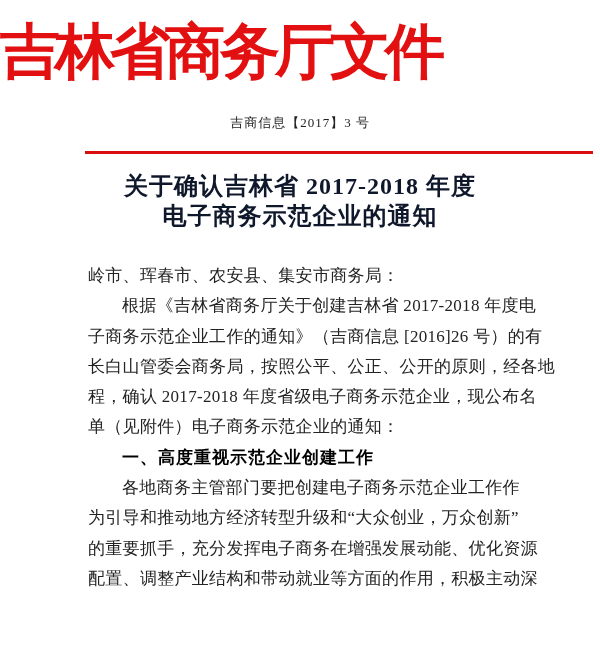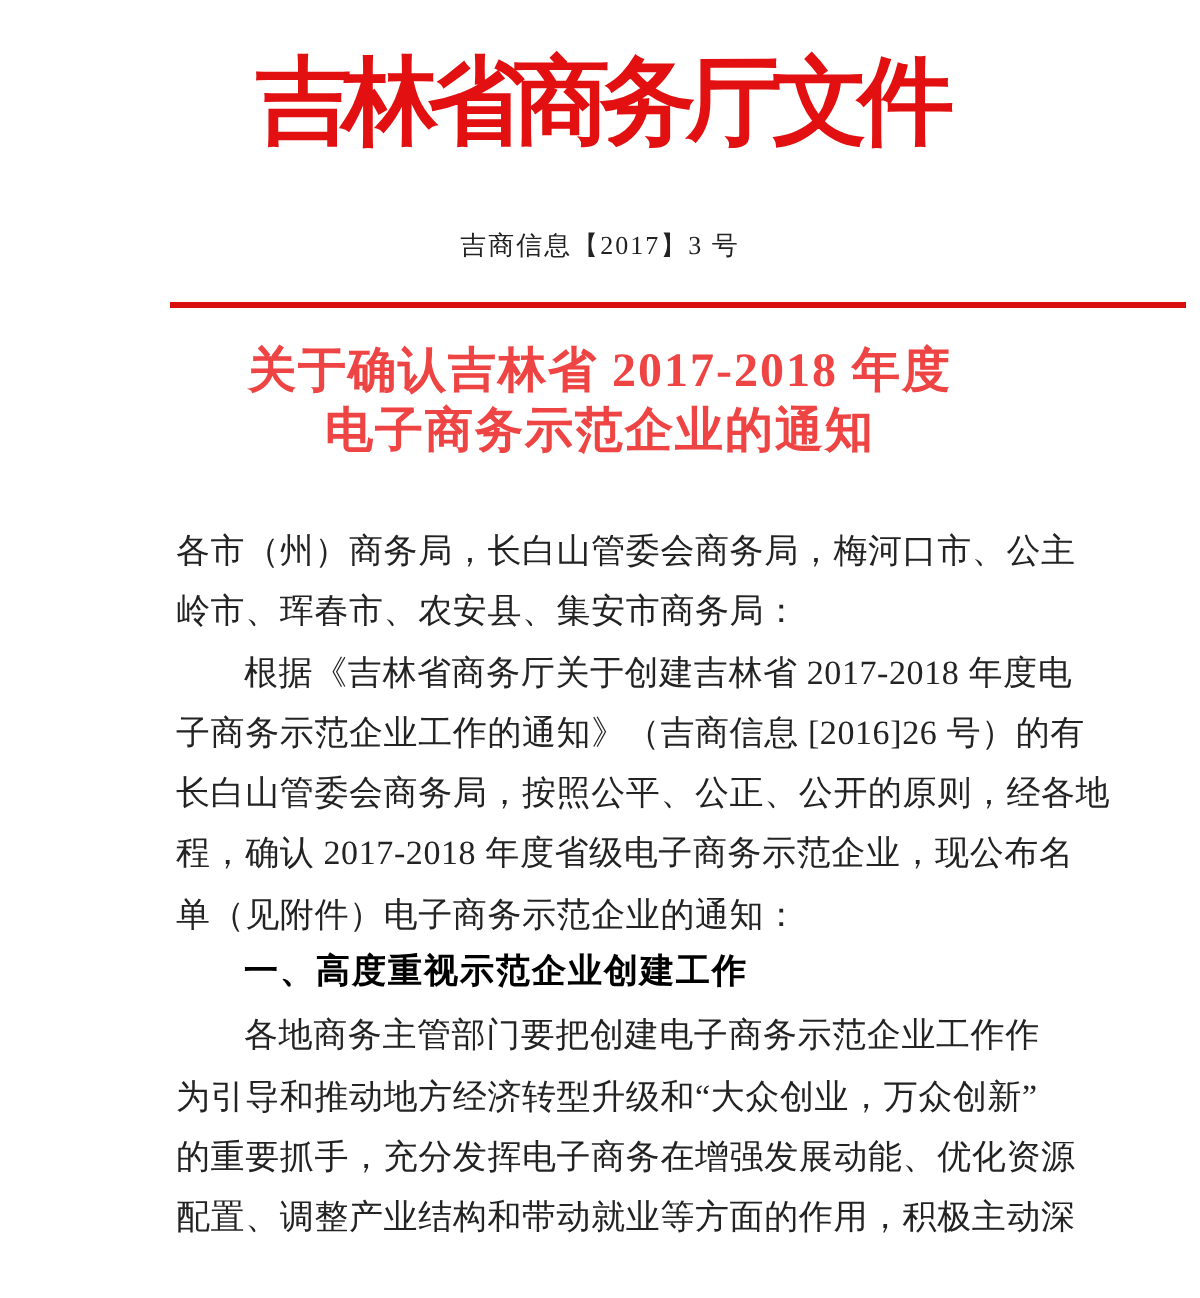--- a/index.html
+++ b/index.html
@@ -10,22 +10,21 @@
     background: #ffffff;
     overflow: hidden;
     font-family: "Liberation Serif", "DejaVu Serif", serif;
     color: #1e1e1e;
   }
   .agency-title {
     position: absolute;
     top: 22px;
     left: 0;
     width: 100%;
-    text-align: center;
-    font-size: 48px;
+    font-size: 60px;
     font-weight: bold;
     letter-spacing: -5px;
     line-height: 60px;
     color: #e21010;
     white-space: nowrap;
   }
   .doc-number {
     position: absolute;
     top: 111px;
     left: 0;
@@ -47,39 +46,39 @@
   .notice-title {
     position: absolute;
     top: 171px;
     left: 0;
     width: 100%;
     text-align: center;
     font-size: 24px;
     font-weight: bold;
     line-height: 30px;
     letter-spacing: 1px;
-    color: #ef4444;
+    color: #0f172a;
   }
   .doc-body {
     position: absolute;
     top: 261px;
     left: 88px;
     width: 448px;
     font-size: 17px;
     color: #232323;
   }
   .line {
     line-height: 30.3px;
     height: 30.3px;
     white-space: nowrap;
     letter-spacing: 0.3px;
   }
   .indent { padding-left: 34px; }
   .heading {
-    font-family: Liberation Mono, monospace;
+    font-family: Liberation Sans, sans-serif;
     font-weight: bold;
     color: #000000;
     letter-spacing: 1px;
   }
 </style>
 </head>
 <body>
 
 <div class="page">
 
@@ -88,21 +87,20 @@
   <div class="doc-number">吉商信息【2017】3 号</div>
 
   <div class="red-rule"></div>
 
   <div class="notice-title">
     <div>关于确认吉林省 2017-2018 年度</div>
     <div>电子商务示范企业的通知</div>
   </div>
 
   <div class="doc-body">
-    <div class="line">各市（州）商务局，长白山管委会商务局，梅河口市、公主</div>
     <div class="line">岭市、珲春市、农安县、集安市商务局：</div>
     <div class="line indent">根据《吉林省商务厅关于创建吉林省 2017-2018 年度电</div>
     <div class="line">子商务示范企业工作的通知》（吉商信息 [2016]26 号）的有</div>
     <div class="line">长白山管委会商务局，按照公平、公正、公开的原则，经各地</div>
     <div class="line">程，确认 2017-2018 年度省级电子商务示范企业，现公布名</div>
     <div class="line">单（见附件）电子商务示范企业的通知：</div>
     <div class="line indent heading">一、高度重视示范企业创建工作</div>
     <div class="line indent">各地商务主管部门要把创建电子商务示范企业工作作</div>
     <div class="line">为引导和推动地方经济转型升级和“大众创业，万众创新”</div>
     <div class="line">的重要抓手，充分发挥电子商务在增强发展动能、优化资源</div>

